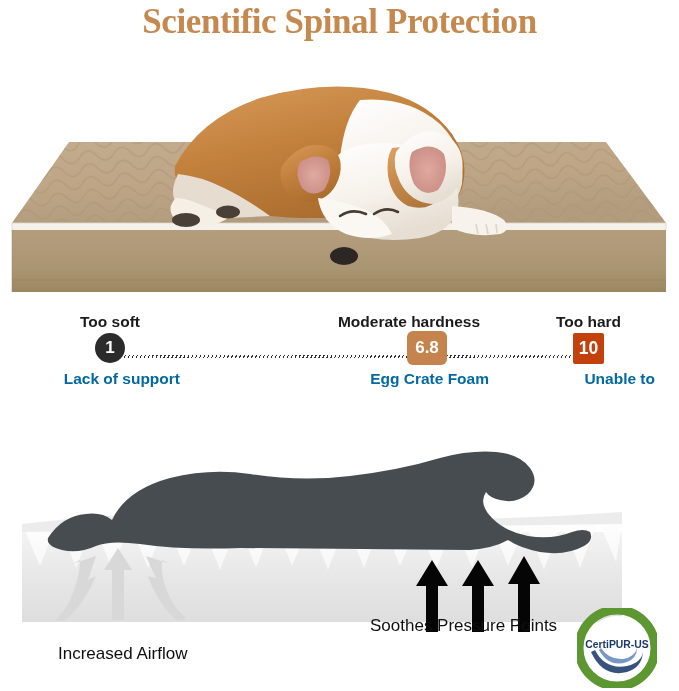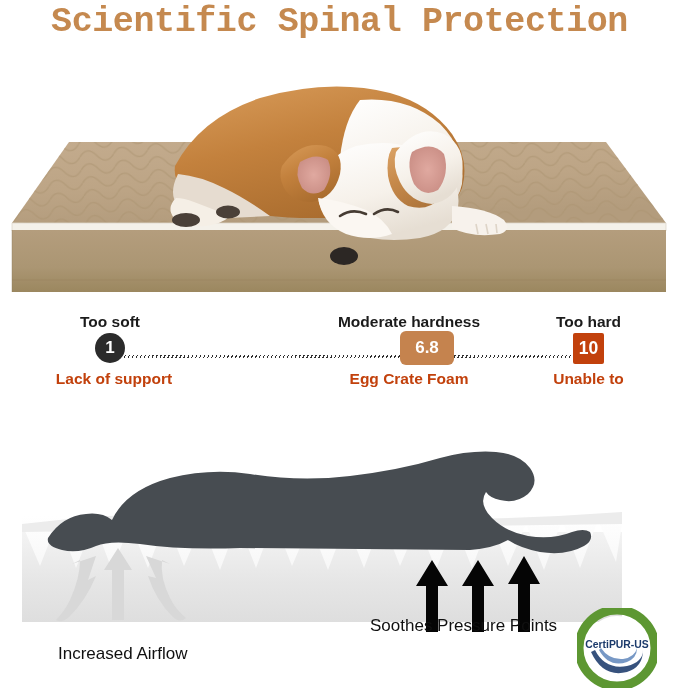--- a/index.html
+++ b/index.html
@@ -18,21 +18,21 @@
     overflow: hidden;
   }
 
   
   .title {
     position: absolute;
     left: 0;
     top: 2px;
     width: 679px;
     text-align: center;
-    font-family: Liberation Mono, monospace;
+    font-family: Liberation Serif, serif;
     font-size: 35px;
     font-weight: bold;
     letter-spacing: -0.4px;
     color: #c5894f;
   }
 
   
   .hero {
     position: absolute;
     left: 0;
@@ -67,24 +67,25 @@
   .stop .top-label {
     font-size: 15.5px;
     font-weight: bold;
     color: #1b1b1b;
     white-space: nowrap;
     line-height: 19px;
   }
   .stop .bot-label {
     font-size: 15.5px;
     font-weight: bold;
-    color: #c2410c;
+    color: #0369a1;
     white-space: nowrap;
     line-height: 19px;
     margin-top: 4px;
+    text-align: right;
   }
   .badge-row {
     height: 34px;
     display: flex;
     align-items: center;
     justify-content: center;
   }
   .badge {
     display: flex;
     align-items: center;
@@ -102,21 +103,21 @@
     font-size: 17px;
   }
   .badge-square {
     width: 31px;
     height: 31px;
     border-radius: 2px;
     background: #c2410c;
     font-size: 17.5px;
   }
   .badge-rounded {
-    width: 54px;
+    width: 40px;
     height: 34px;
     border-radius: 6px;
     background: #c5834e;
     font-size: 17px;
     margin-left: 36px;
   }
 
   .stop-soft   { left: 24px;  top: 0;  width: 140px; }
   .stop-mid    { left: 313px; top: 0;  width: 160px; }
   .stop-hard   { left: 506px; top: 0;  width: 133px; }

